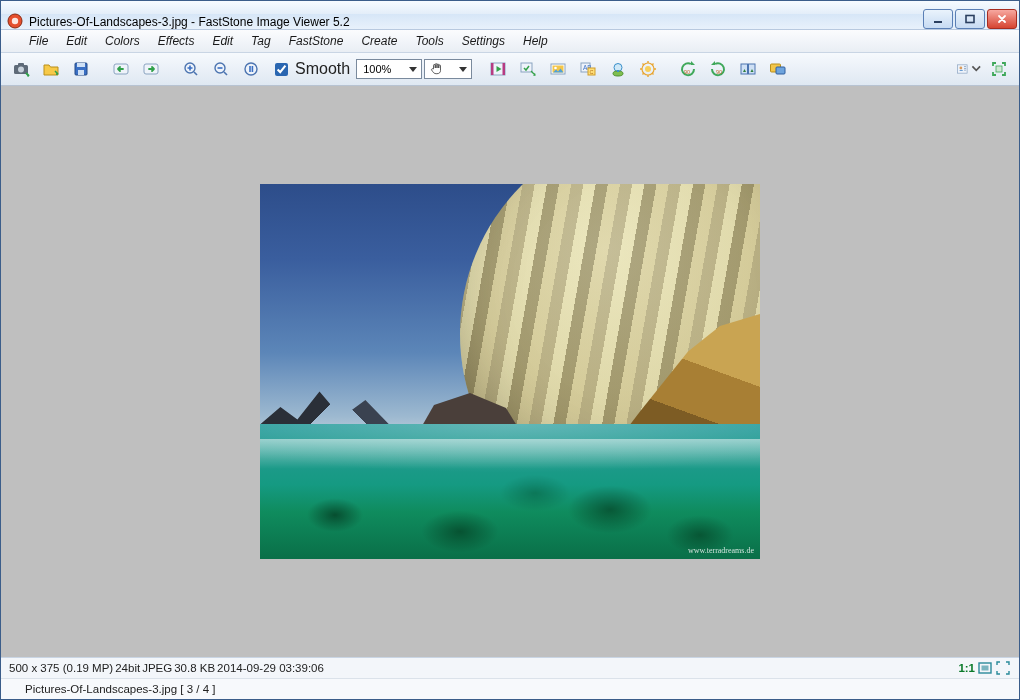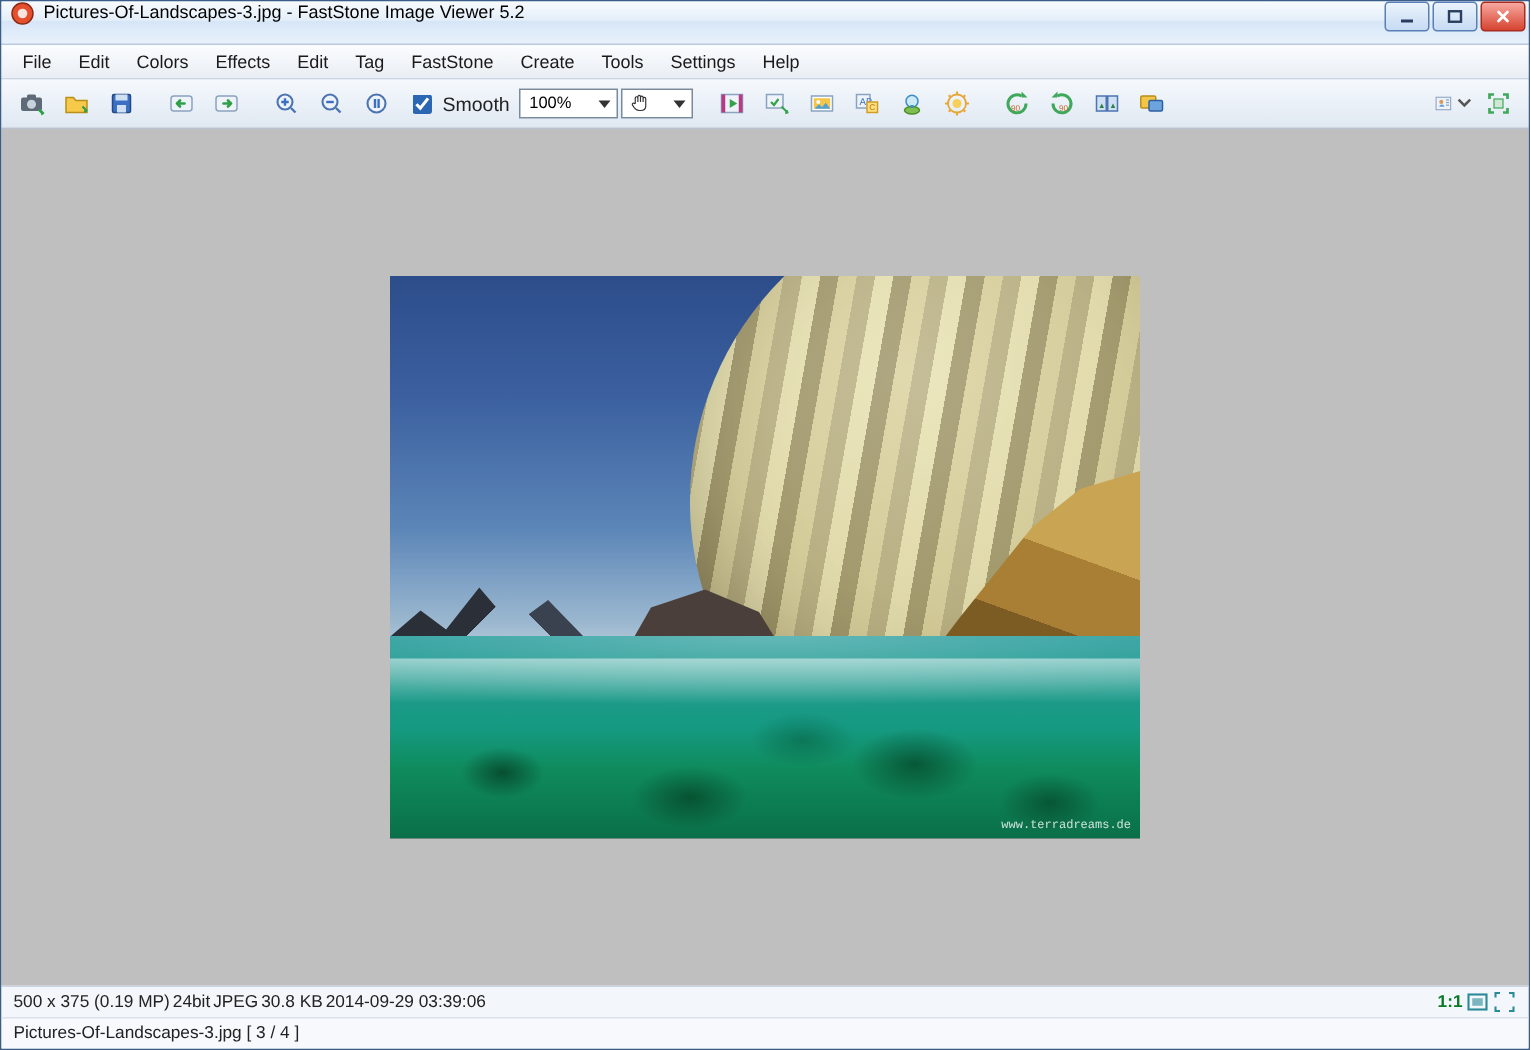--- a/index.html
+++ b/index.html
@@ -1,63 +1,64 @@
 <!DOCTYPE html>
 <html><head>
 <meta charset="utf-8">
 <style>
   html, body { margin:0; padding:0; font-family: "Segoe UI", Tahoma, sans-serif; font-size:12px; color:#000; }
   body { width:1020px; height:700px; overflow:hidden; background:#fff; }
 
   
   .window { width:1020px; height:700px; display:flex; flex-direction:column; border:1px solid #3b5d8a; box-sizing:border-box; background:#f0f0f0; }
   .titlebar {
-    height:28px; display:flex; align-items:flex-start;
+    height:28px; display:flex; align-items:flex-end;
     background: linear-gradient(to bottom, #f7fbff 0%, #e4eef9 45%, #d6e6f7 46%, #e8f1fb 100%);
     border-bottom:1px solid #b8c9df;
     padding:0 2px 0 6px;
   }
   .titlebar .app-icon { width:16px; height:16px; margin-right:6px; flex-shrink:0; }
   .titlebar .title-text { flex:1; font-size:12px; color:#000; white-space:nowrap; overflow:hidden; }
   .win-btns { display:flex; gap:2px; align-items:center; }
   .win-btn {
     width:28px; height:18px; border:1px solid #5a7fb5; border-radius:3px;
     display:flex; align-items:center; justify-content:center;
     background: linear-gradient(to bottom,#eaf3fc,#c7dbf3);
   }
   .win-btn.close { background: linear-gradient(to bottom,#f7a8a0,#d64431); border-color:#a82c1f; }
   .win-btn svg { width:12px; height:10px; }
 
   
   .menubar {
     height:22px; display:flex; align-items:stretch;
     background: linear-gradient(to bottom,#fbfcfe,#e9eef4);
     border-bottom:1px solid #c9d5e4;
-    padding-left:5px;
+    padding-left:19px;
+    font-style:italic;
   }
   .menu-item { padding:0 9px; display:flex; align-items:center; font-size:12px; color:#1a1a1a; }
 
   
   .toolbar {
     height:32px; display:flex; align-items:center; gap:2px;
     padding:0 6px;
     background: linear-gradient(to bottom,#f6f9fd,#dfe8f2);
     border-bottom:1px solid #b7c3d2;
   }
   .tbtn {
     width:26px; height:26px; border:1px solid transparent; border-radius:3px;
     display:flex; align-items:center; justify-content:center;
     background:transparent;
   }
   .tsep { width:8px; }
   .tbtn svg { width:18px; height:18px; }
 
   .smooth-box { display:flex; align-items:center; gap:4px; margin:0 4px; }
   .smooth-box input[type=checkbox]{ width:13px; height:13px; accent-color:#2a66b1;}
-  .smooth-box label { font-size:13px; color:#222;}
+  .smooth-box label { font-size:16px; color:#222;}
 
   .zoom-combo {
     height:20px; width:66px; border:1px solid #7a8a9d; background:#fff;
     display:flex; align-items:center; justify-content:space-between;
     padding:0 4px 0 6px; font-size:11px; box-sizing:border-box;
   }
   .zoom-combo .tri { width:0;height:0;border-left:4px solid transparent;border-right:4px solid transparent;border-top:5px solid #333; }
 
   .tool-combo {
     height:20px; width:48px; border:1px solid #7a8a9d; background:#fff;
@@ -131,35 +132,35 @@
       radial-gradient(48px 28px at 88% 78%, rgba(12,95,65,0.5), transparent 70%),
       radial-gradient(50px 26px at 55% 40%, rgba(20,140,110,0.45), transparent 70%);
     mix-blend-mode:multiply;
   }
   .water-reflect {
     position:absolute; left:0; right:0; top:255px; height:30px;
     background: linear-gradient(to bottom, rgba(255,255,255,0.5), rgba(255,255,255,0) );
   }
   .watermark {
     position:absolute; right:6px; bottom:4px; font-size:8px; color:rgba(255,255,255,0.8);
-    font-family: Liberation Mono, monospace;
+    font-family: Liberation Serif, serif;
   }
 
   
   .status1 {
     height:20px; border-top:1px solid #c9d5e4; background:#f3f6fa;
     display:flex; align-items:center; padding:0 8px; gap:2px; font-size:11.5px; color:#222;
   }
   .status1 .spacer { flex:1; }
   .status-icon { width:16px; height:16px; display:flex; align-items:center; justify-content:center; }
   .ratio-label { color:#0a7a2a; font-weight:bold; font-size:11.5px; }
 
   .status2 {
     height:20px; border-top:1px solid #dbe2ea; background:#f7f9fc;
-    display:flex; align-items:center; padding:0 8px; font-size:11.5px; color:#222;
+    display:flex; align-items:center; padding:0 24px; font-size:11.5px; color:#222;
   }
 </style>
 </head>
 <body>
 
 <div class="window">
 
   <div class="titlebar">
     <span class="app-icon">
       <svg viewBox="0 0 16 16">

